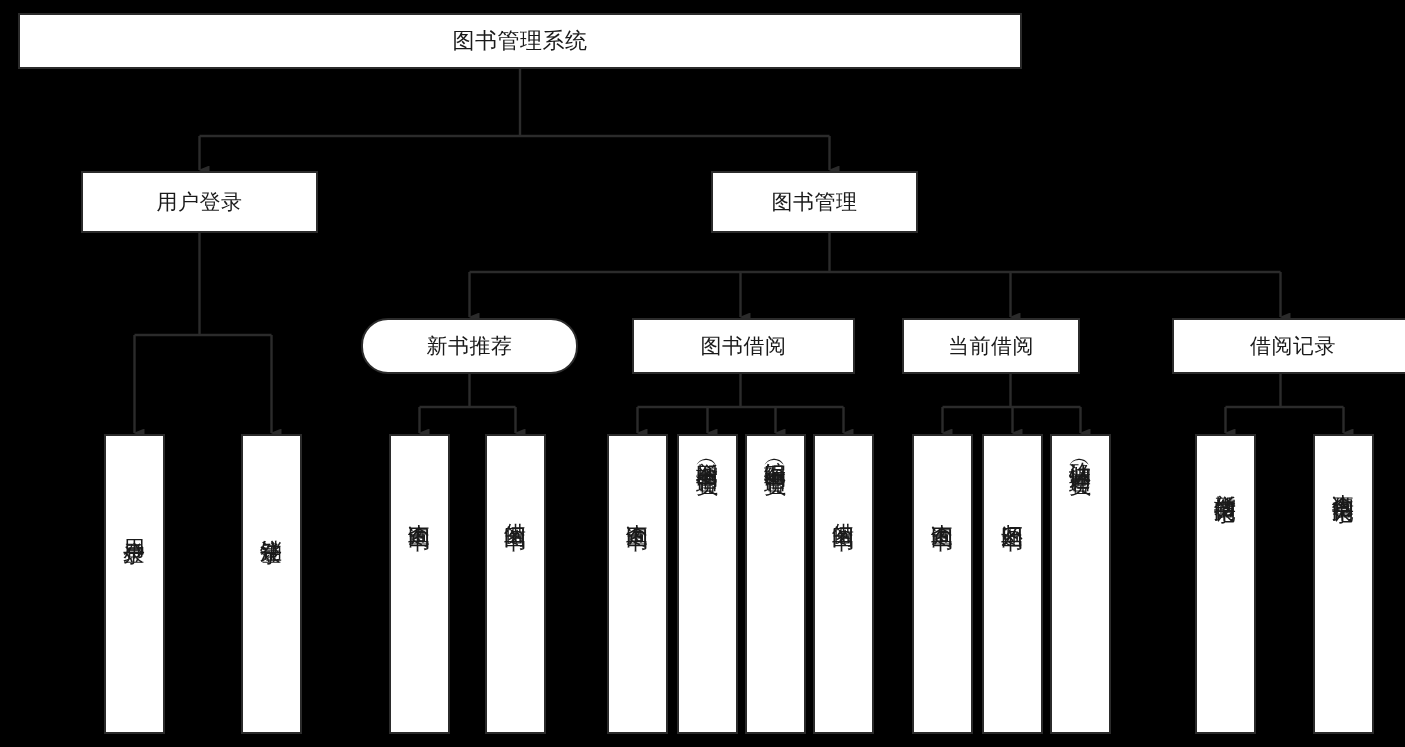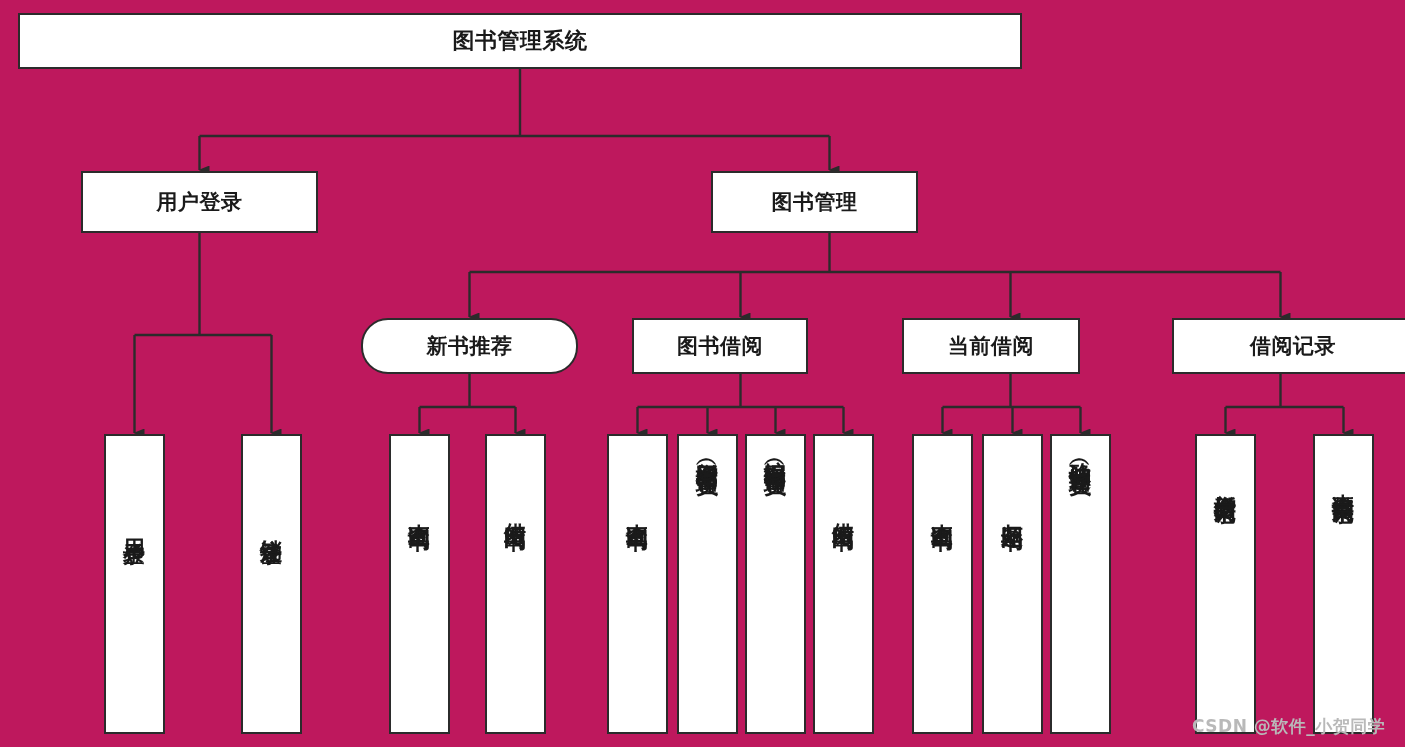--- a/index.html
+++ b/index.html
@@ -7,23 +7,22 @@
     padding: 0;
     background: #ffffff;
   }
   body {
     font-family: "DejaVu Sans", "Liberation Sans", sans-serif;
   }
   #canvas {
     position: relative;
     width: 1405px;
     height: 747px;
-    background: #be185d;
+    background: #000000;
     overflow: hidden;
-    font-weight: bold;
   }
   svg.wires {
     position: absolute;
     left: 0;
     top: 0;
     width: 1405px;
     height: 747px;
     pointer-events: none;
   }
   .node {
@@ -121,21 +120,21 @@
       </div>
       <div class="node horiz" style="left: 81px; top: 171px; width: 237px; height: 62px;">
         <span class="label">用户登录</span>
       </div>
       <div class="node horiz" style="left: 711px; top: 171px; width: 207px; height: 62px;">
         <span class="label">图书管理</span>
       </div>
       <div class="node horiz" style="left: 361px; top: 318px; width: 217px; height: 56px; border-radius: 27px;">
         <span class="label">新书推荐</span>
       </div>
-      <div class="node horiz" style="left: 632px; top: 318px; width: 176px; height: 56px;">
+      <div class="node horiz" style="left: 632px; top: 318px; width: 223px; height: 56px;">
         <span class="label">图书借阅</span>
       </div>
       <div class="node horiz" style="left: 902px; top: 318px; width: 178px; height: 56px;">
         <span class="label">当前借阅</span>
       </div>
       <div class="node horiz" style="left: 1172px; top: 318px; width: 242px; height: 56px;">
         <span class="label">借阅记录</span>
       </div>
       <div class="node vert" style="left: 104px; top: 434px; width: 61px; height: 300px;">
         <span class="label" style="margin-top: 85px;">用户登录</span>
@@ -170,14 +169,13 @@
       <div class="node vert" style="left: 1050px; top: 434px; width: 61px; height: 300px;">
         <span class="label" style="margin-top: 8px;">确认归还（管理员）</span>
       </div>
       <div class="node vert" style="left: 1195px; top: 434px; width: 61px; height: 300px;">
         <span class="label" style="margin-top: 40px;">新增借阅记录</span>
       </div>
       <div class="node vert" style="left: 1313px; top: 434px; width: 61px; height: 300px;">
         <span class="label" style="margin-top: 40px;">查询借阅记录</span>
       </div>
     </div>
-  <div class="watermark" style="left:1192px; top:715px;">CSDN @软件_小贺同学</div>
 </div>
 
 </body></html>

